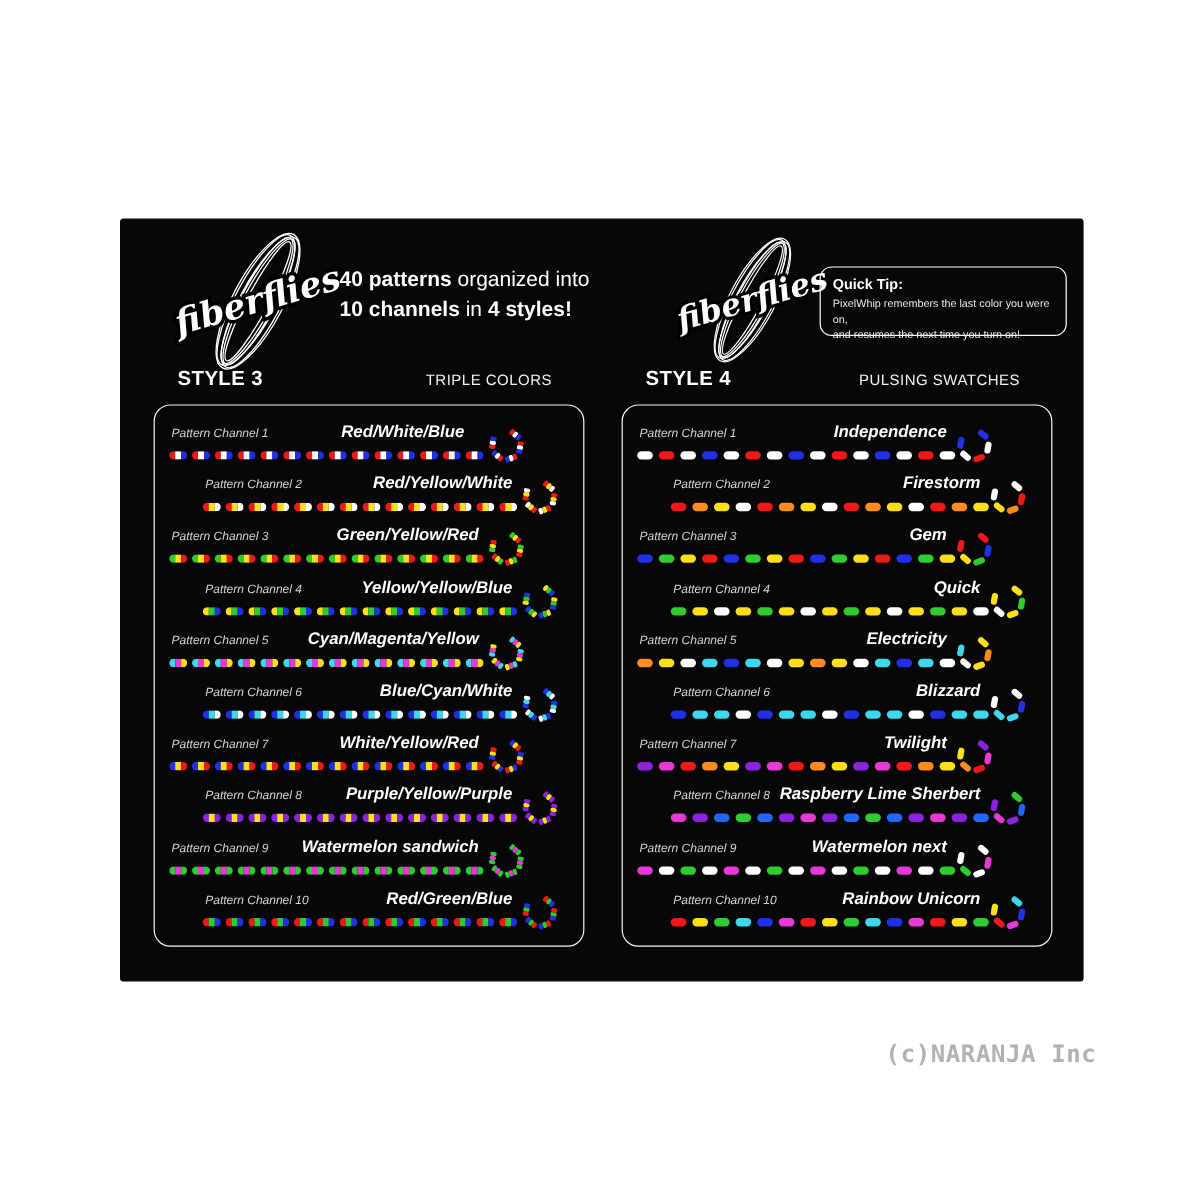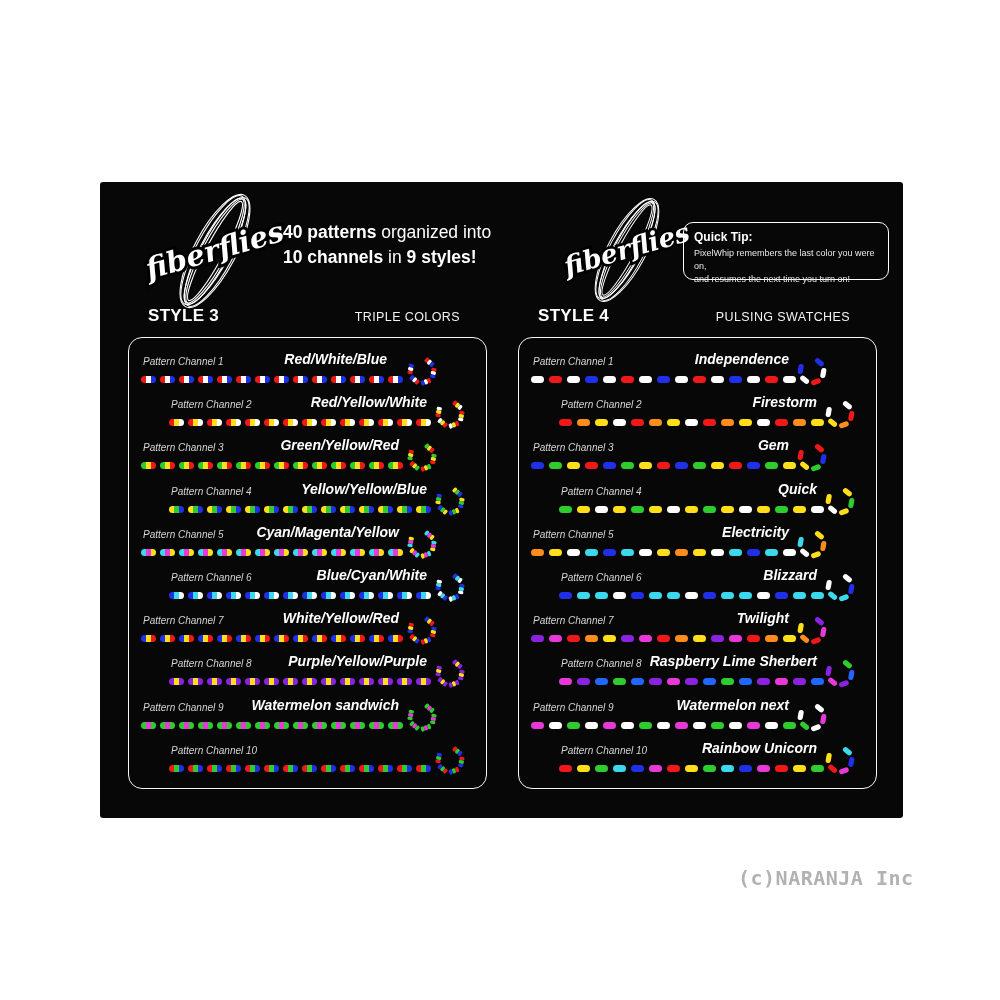--- a/index.html
+++ b/index.html
@@ -44,21 +44,21 @@
           <ellipse cx="89" cy="64" rx="59" ry="13"></ellipse>
           <ellipse cx="89" cy="66" rx="59" ry="13"></ellipse>
           <ellipse cx="89" cy="65" rx="56" ry="9"></ellipse>
         </g>
       </g>
       <text x="89" y="74" text-anchor="middle" font-family="DejaVu Serif, serif" font-style="italic" font-weight="bold" font-size="29" fill="#ffffff" stroke="#000000" stroke-width="6" paint-order="stroke" transform="rotate(-16 89 65)">fiberflies</text>
     </svg>
 
     <div class="headline">
       <div><b>40 patterns</b><span> organized into</span></div>
-      <div><b>10 channels</b><span> in </span><b>9 styles!</b></div>
+      <div><b>10 channels</b><span> in </span><b>4 styles!</b></div>
     </div>
 
     <svg class="logo" style="left:446px;top:8px" width="162" height="120" viewBox="0 0 178 130">
       <g fill="none" stroke="#ffffff" stroke-width="1.1">
         <g transform="rotate(-62 89 65)">
           <ellipse cx="89" cy="65" rx="63" ry="21"></ellipse>
           <ellipse cx="89" cy="63" rx="61" ry="17"></ellipse>
           <ellipse cx="89" cy="67" rx="61" ry="17"></ellipse>
           <ellipse cx="89" cy="64" rx="59" ry="13"></ellipse>
           <ellipse cx="89" cy="66" rx="59" ry="13"></ellipse>
@@ -1005,20 +1005,21 @@
               </g>
               <g transform="translate(9.674710840359607 23.0030459568303) rotate(280)">
                 <rect x="-5.1" y="-2.6" width="3.4" height="5.2" rx="1.4" fill="#2ecc2e"></rect>
                 <rect x="-1.6999999999999997" y="-2.6" width="3.4" height="5.2" rx="1.4" fill="#e838d8"></rect>
                 <rect x="1.7000000000000002" y="-2.6" width="3.4" height="5.2" rx="1.4" fill="#2ecc2e"></rect>
               </g>
             </svg>
           </div>
           <div class="row">
             <span class="ch-label" style="left: 42px;">Pattern Channel 10</span>
+            <span class="ch-name" style="left: 48px;">Red/Green/Blue</span>
             <div class="strip" style="left: 40px; gap: 4px;">
               <div class="pill">
                 <span class="seg" style="background: rgb(240, 24, 24);"></span>
                 <span class="seg" style="background: rgb(46, 204, 46);"></span>
                 <span class="seg" style="background: rgb(32, 48, 232);"></span>
               </div>
               <div class="pill">
                 <span class="seg" style="background: rgb(240, 24, 24);"></span>
                 <span class="seg" style="background: rgb(46, 204, 46);"></span>
                 <span class="seg" style="background: rgb(32, 48, 232);"></span>

